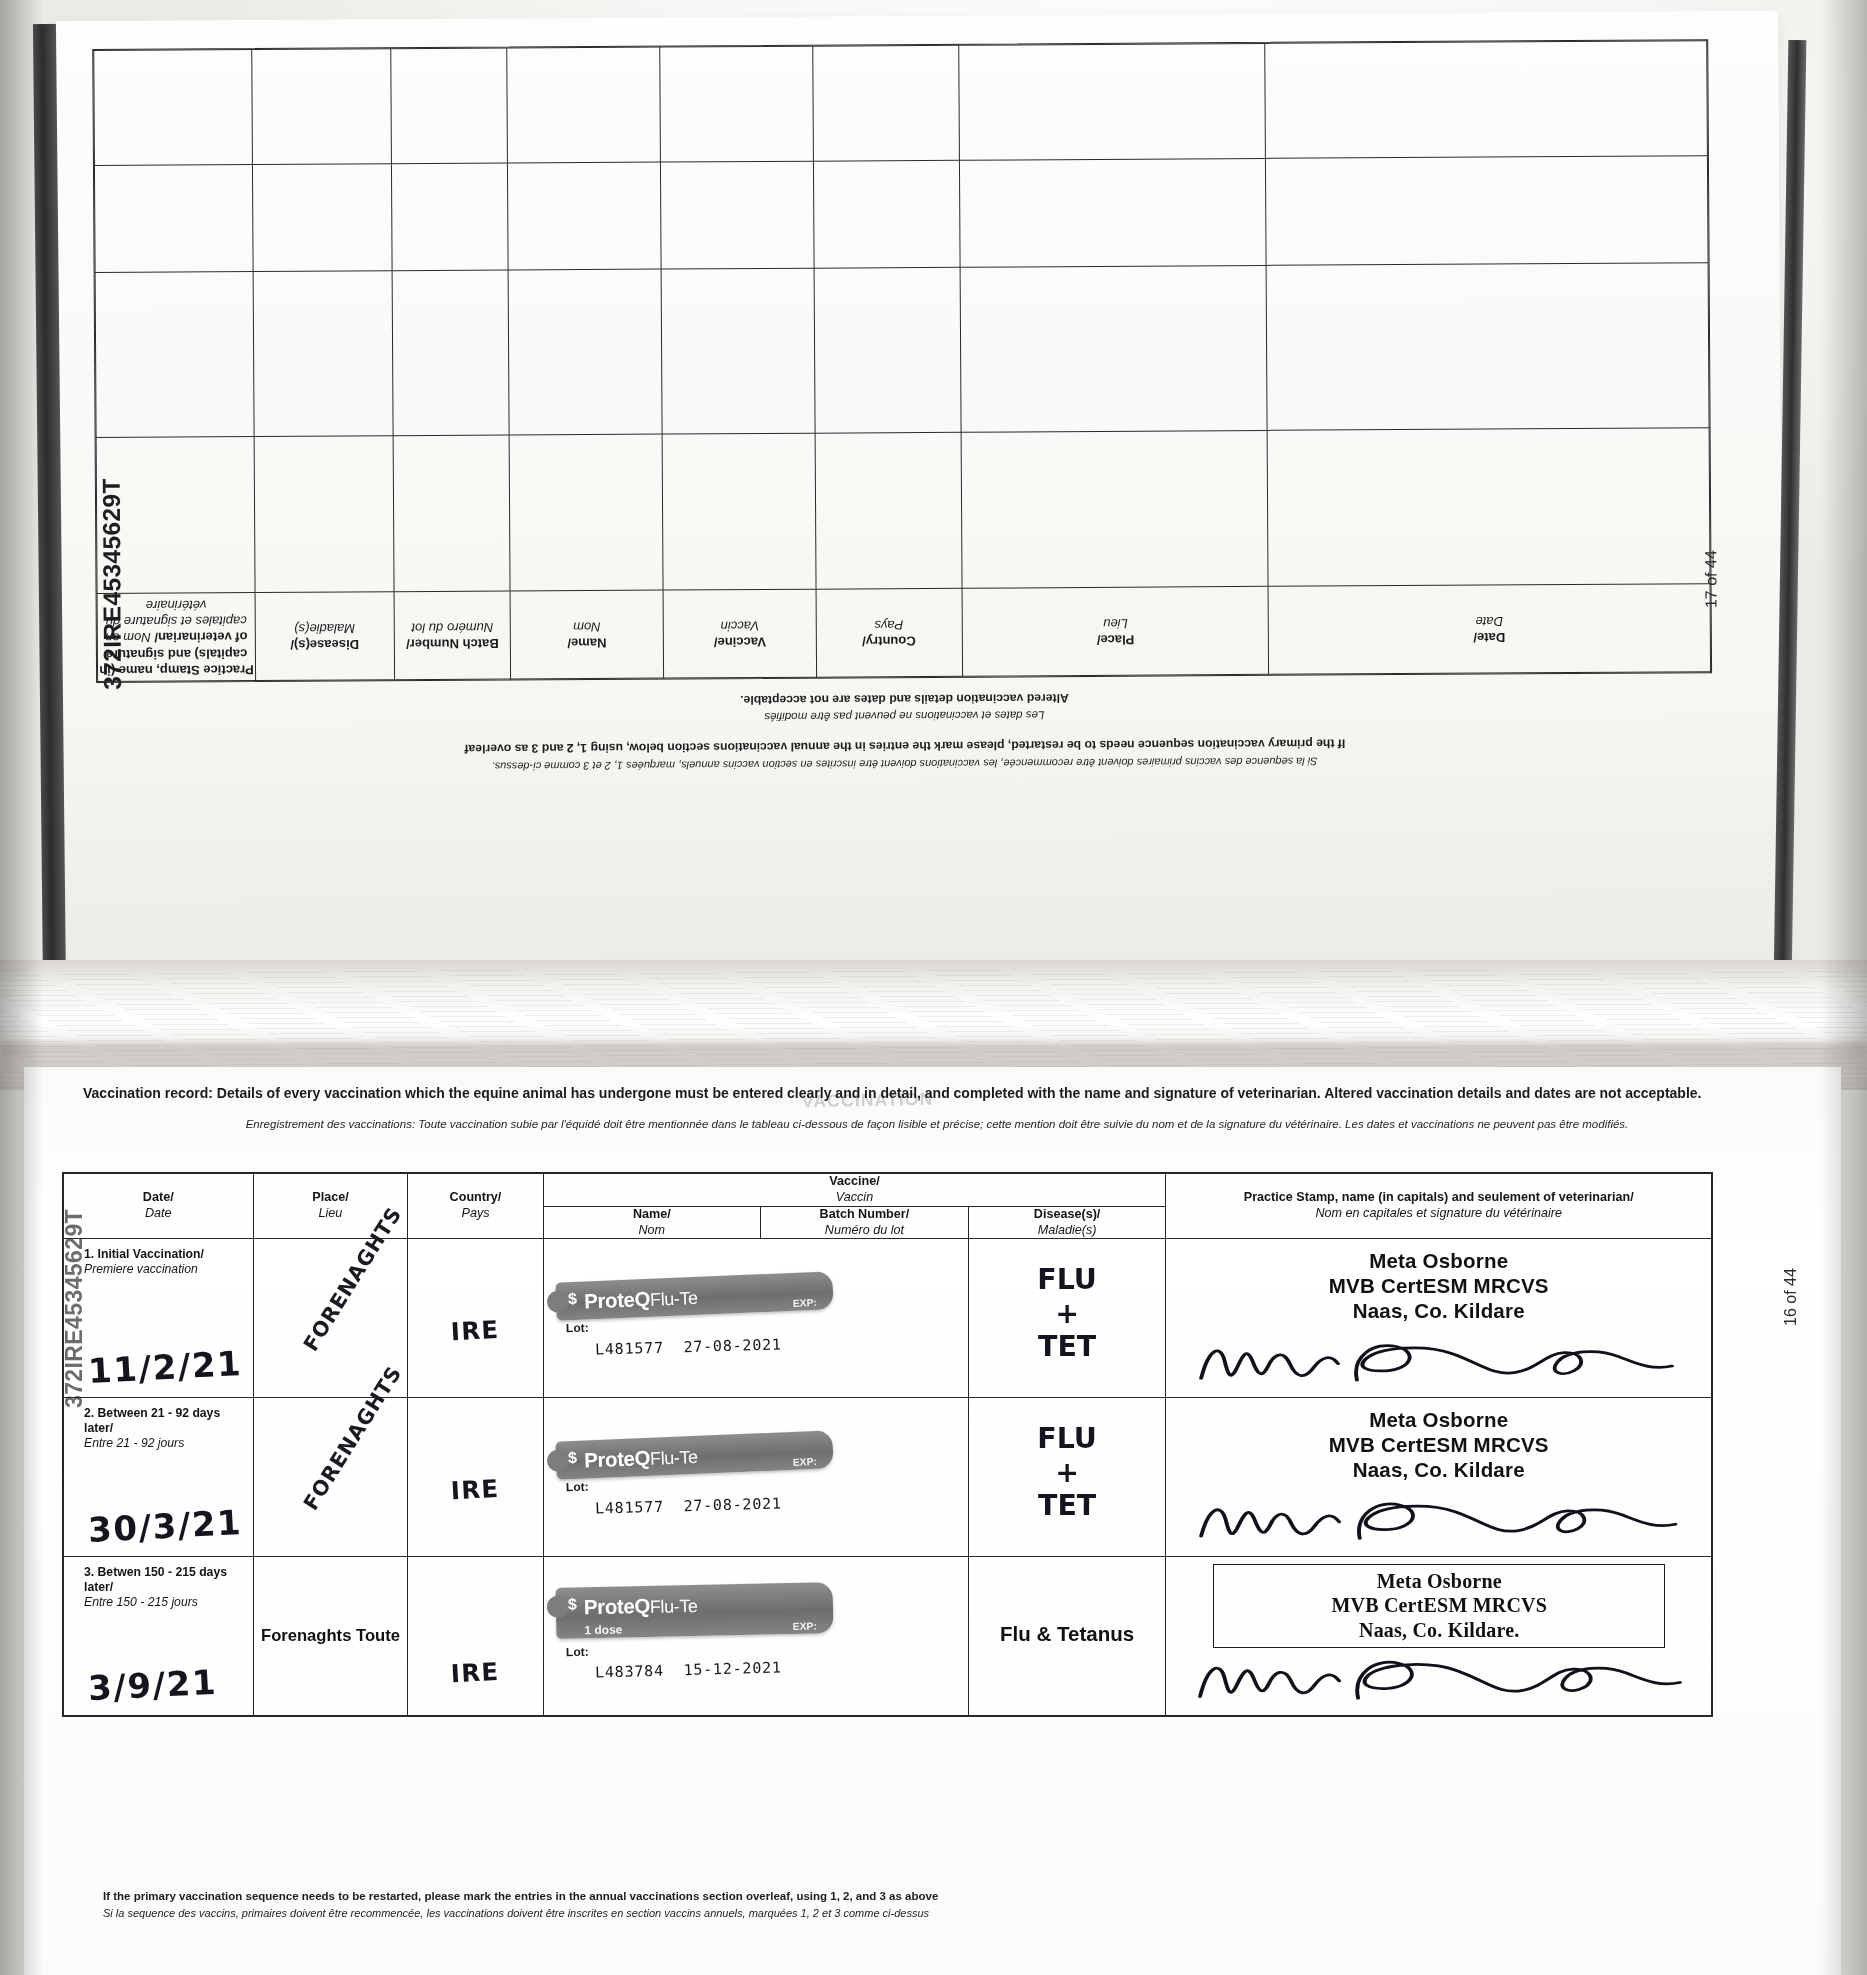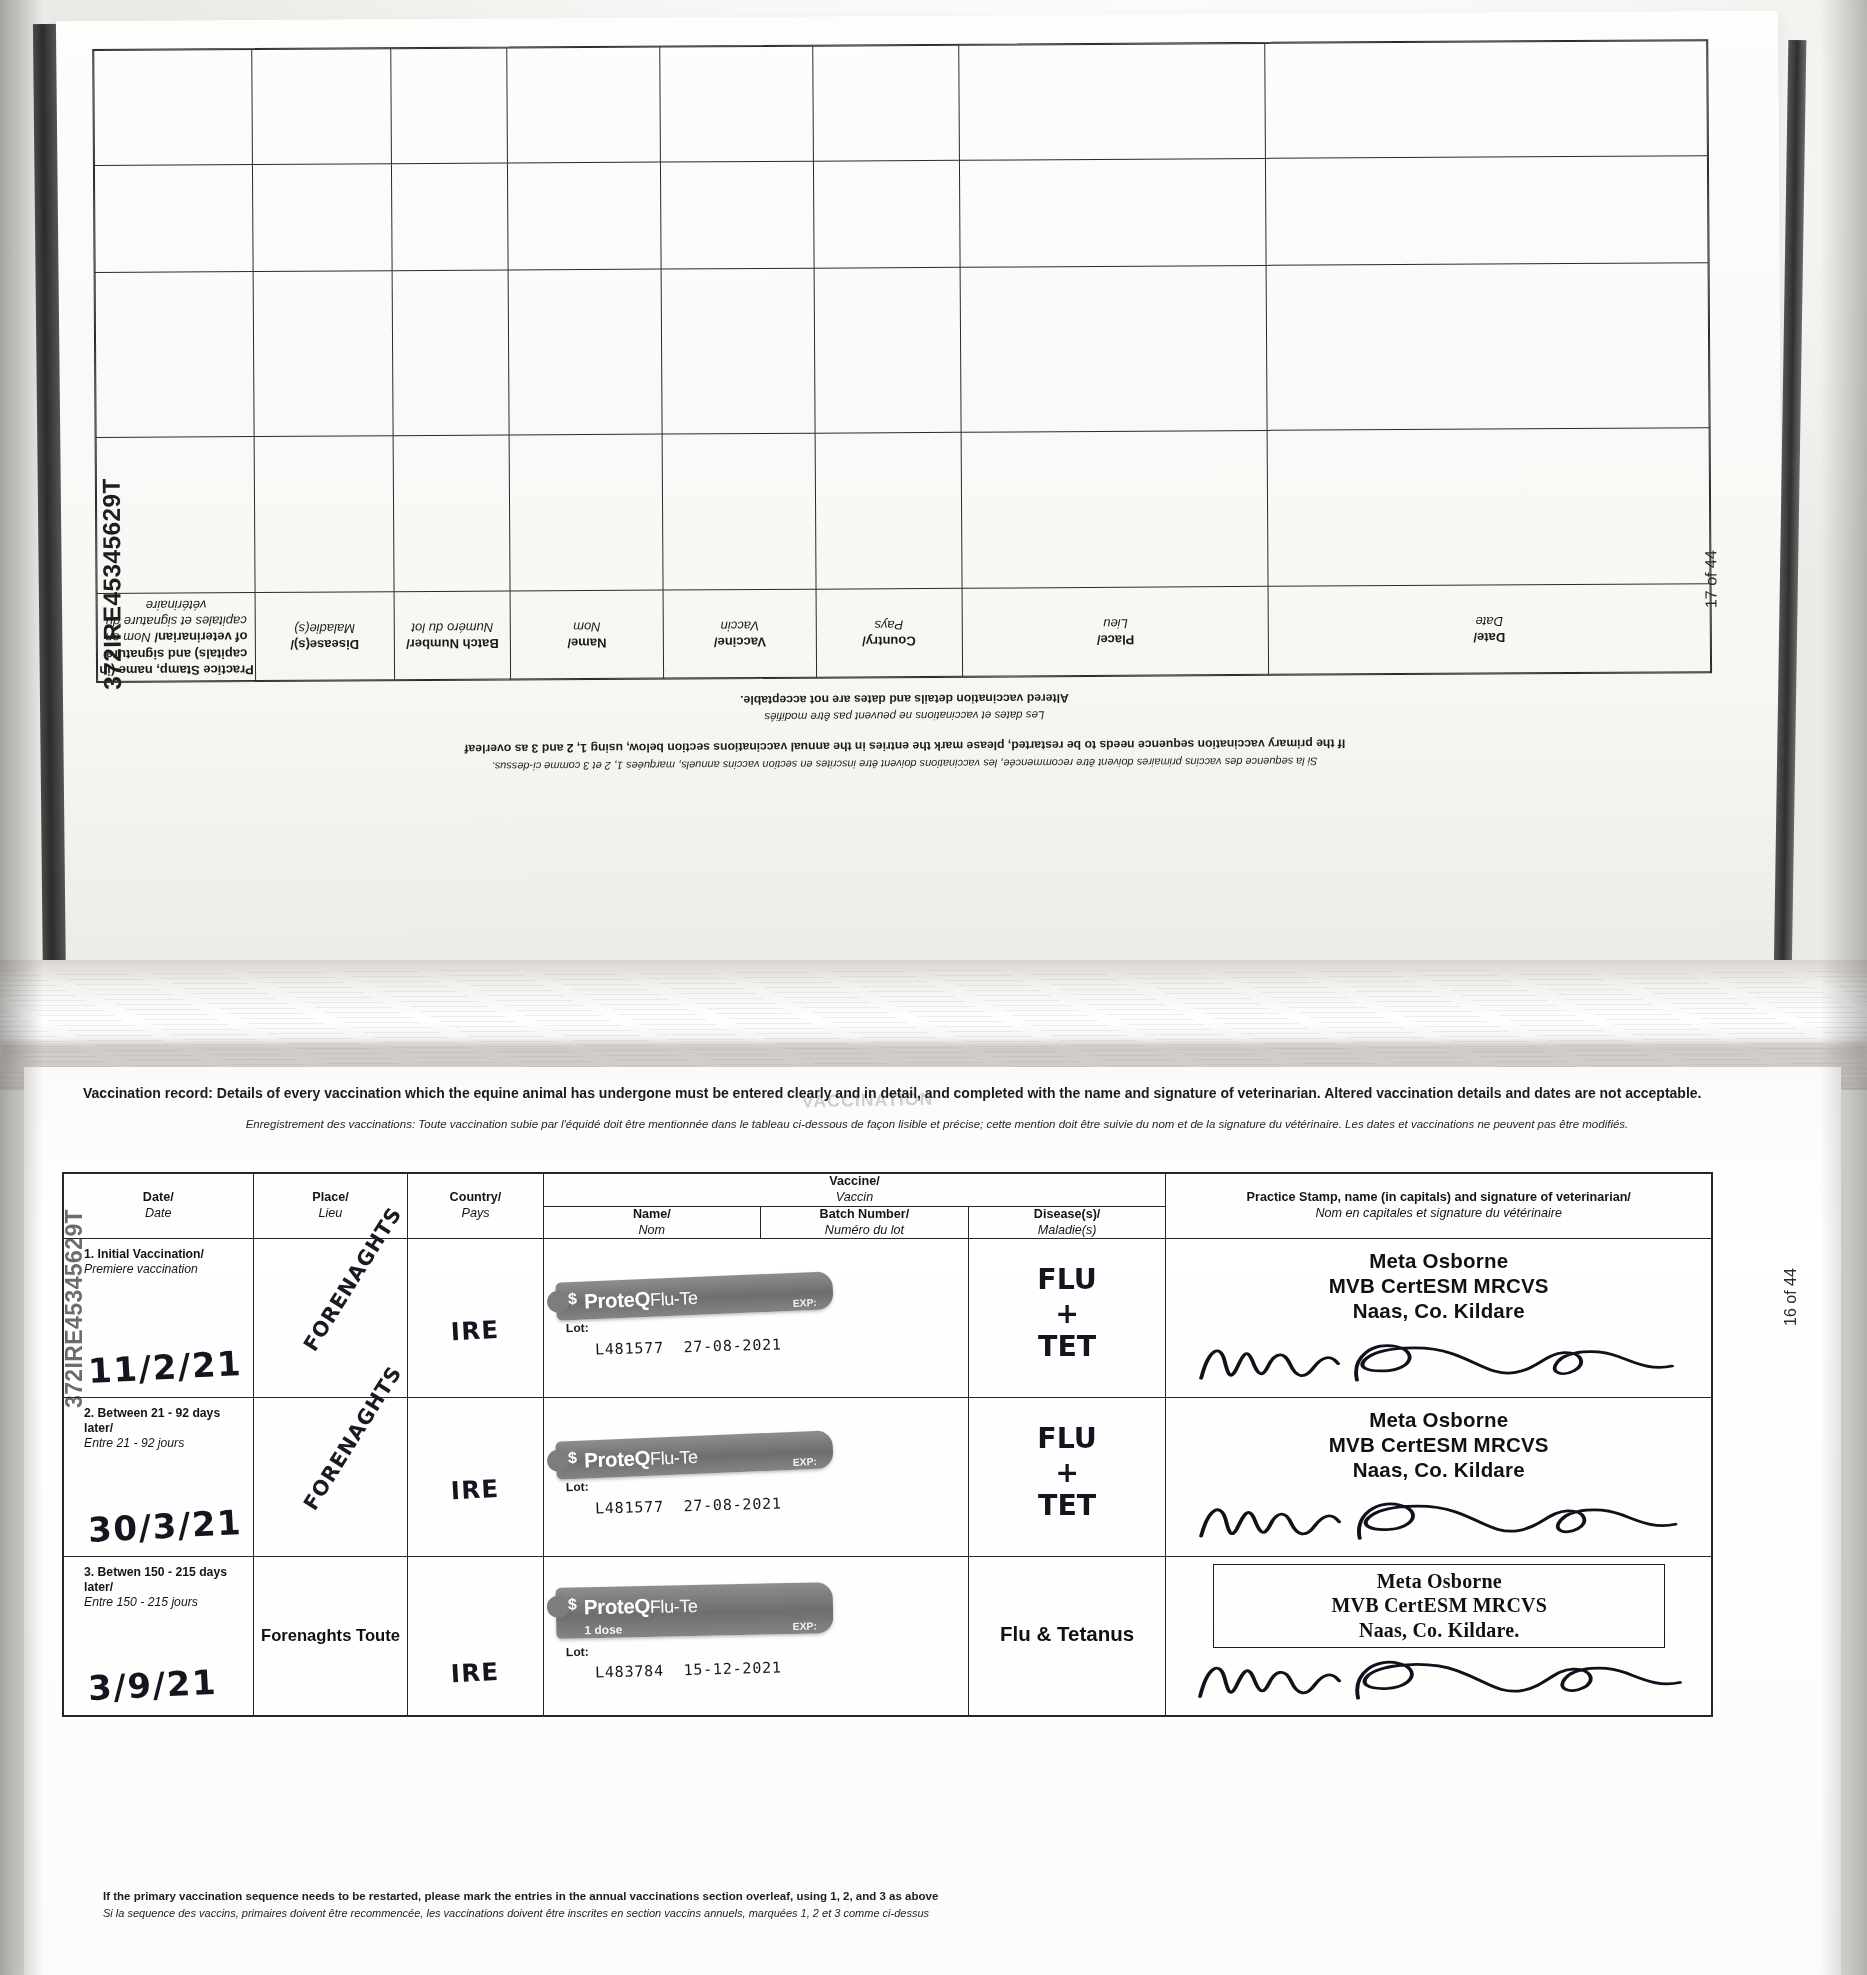--- a/index.html
+++ b/index.html
@@ -604,21 +604,21 @@
             </td>
             <td class="th-main" rowspan="2">
               <span>Country/</span>
               <span class="it">Pays</span>
             </td>
             <td class="th-main" colspan="3">
               <span>Vaccine/</span>
               <span class="it">Vaccin</span>
             </td>
             <td class="th-main" rowspan="2">
-              <span>Practice Stamp, name (in capitals) and signature of</span>
+              <span>Practice Stamp, name (in capitals) and seulement of</span>
               <span>veterinarian/</span>
               <span class="it">Nom en capitales et signature du vétérinaire</span>
             </td>
           </tr>
           <tr>
             <td class="th-main">
               <span>Name/</span>
               <span class="it">Nom</span>
             </td>
             <td class="th-main">

